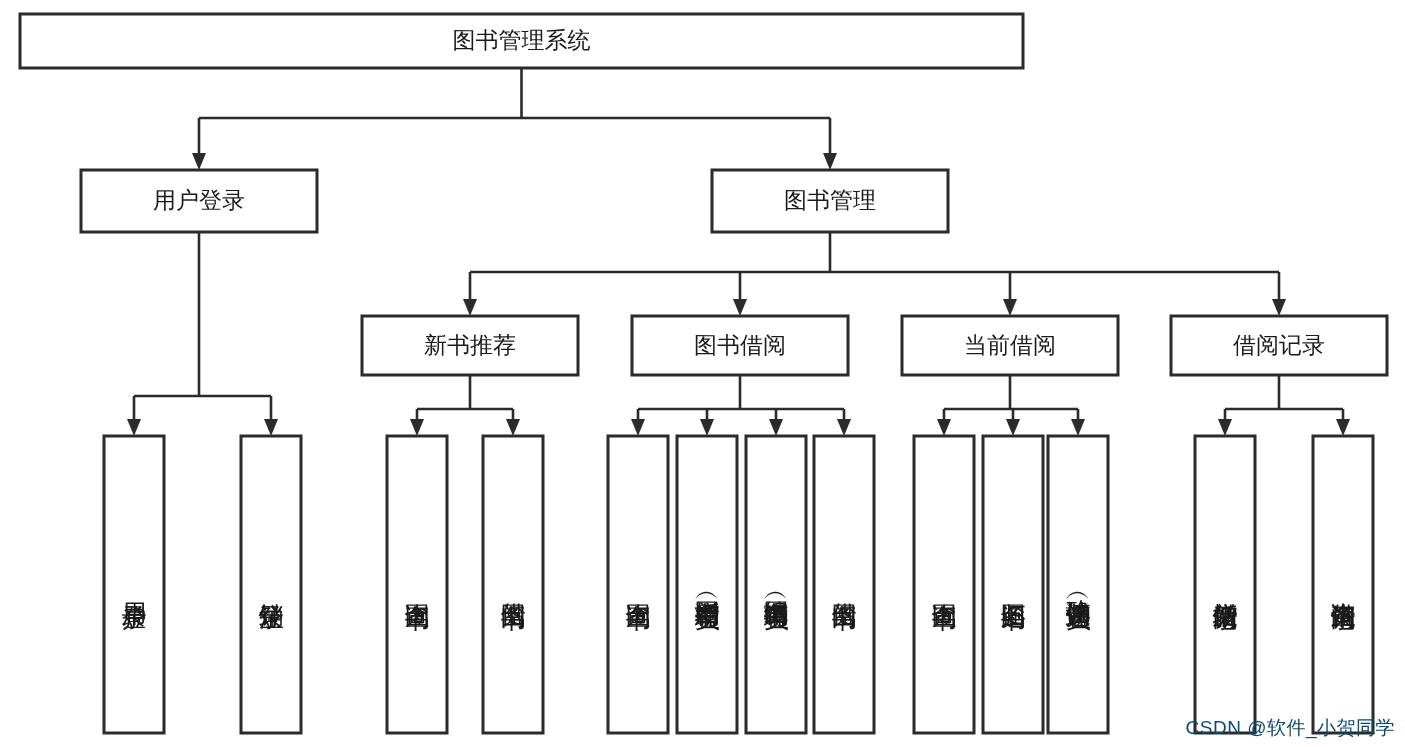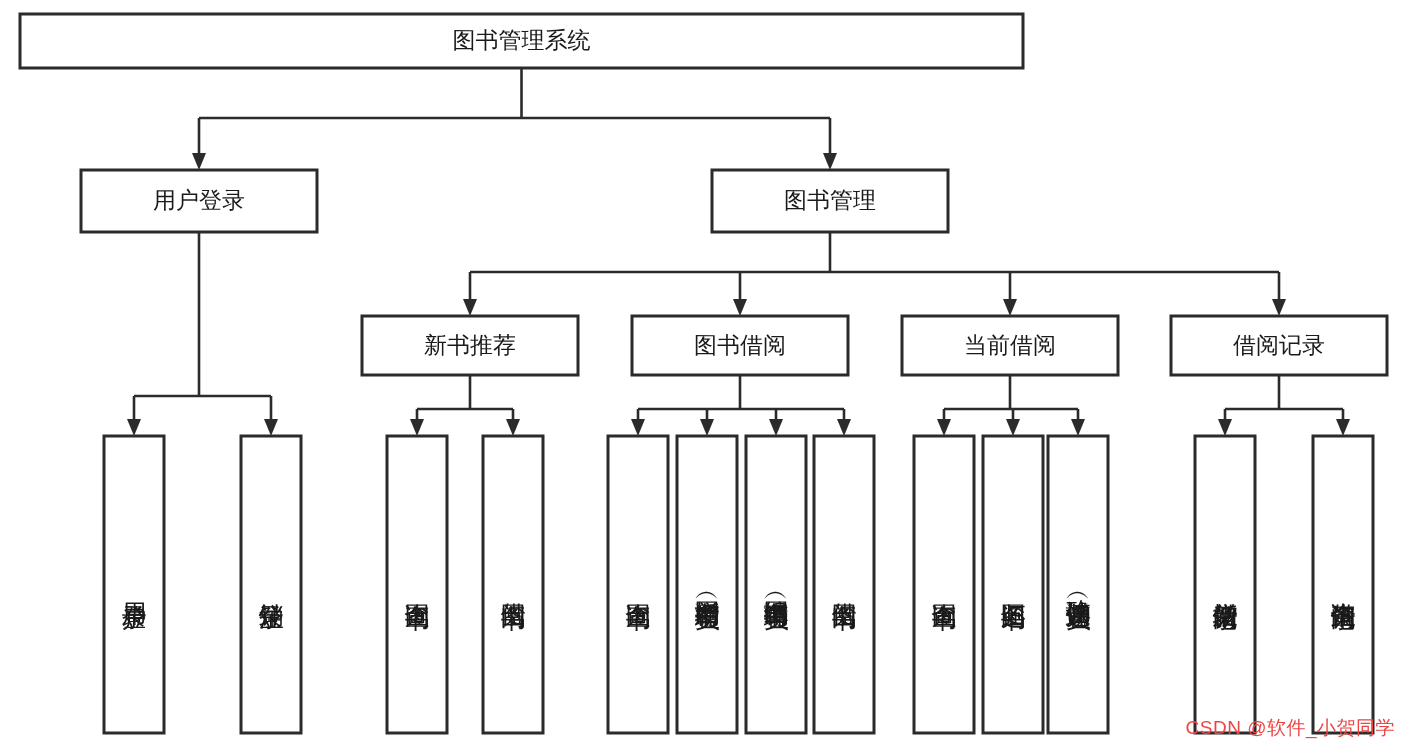--- a/index.html
+++ b/index.html
@@ -23,21 +23,21 @@
     writing-mode:vertical-rl;
     text-orientation:upright;
     font-size:25px;line-height:1.18;
     color:#1a1a1a;
     letter-spacing:1px;
     white-space:nowrap;
     pointer-events:none;
   }
   #watermark{
     position:absolute;right:10px;bottom:6px;
-    font-size:19px;color:#ef4444;
+    font-size:19px;color:#0c4a6e;
     font-family:"Liberation Sans","DejaVu Sans",sans-serif;
     letter-spacing:0.5px;
     margin-left:31px;
   }
 </style>
 </head>
 <body>
 
 <svg id="diagram" viewBox="0 0 1405 747" xmlns="http://www.w3.org/2000/svg">
   <g id="connectors">

